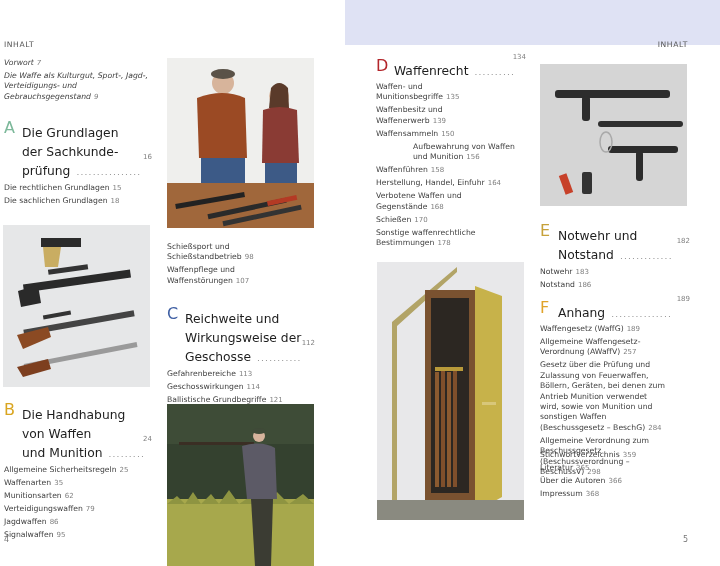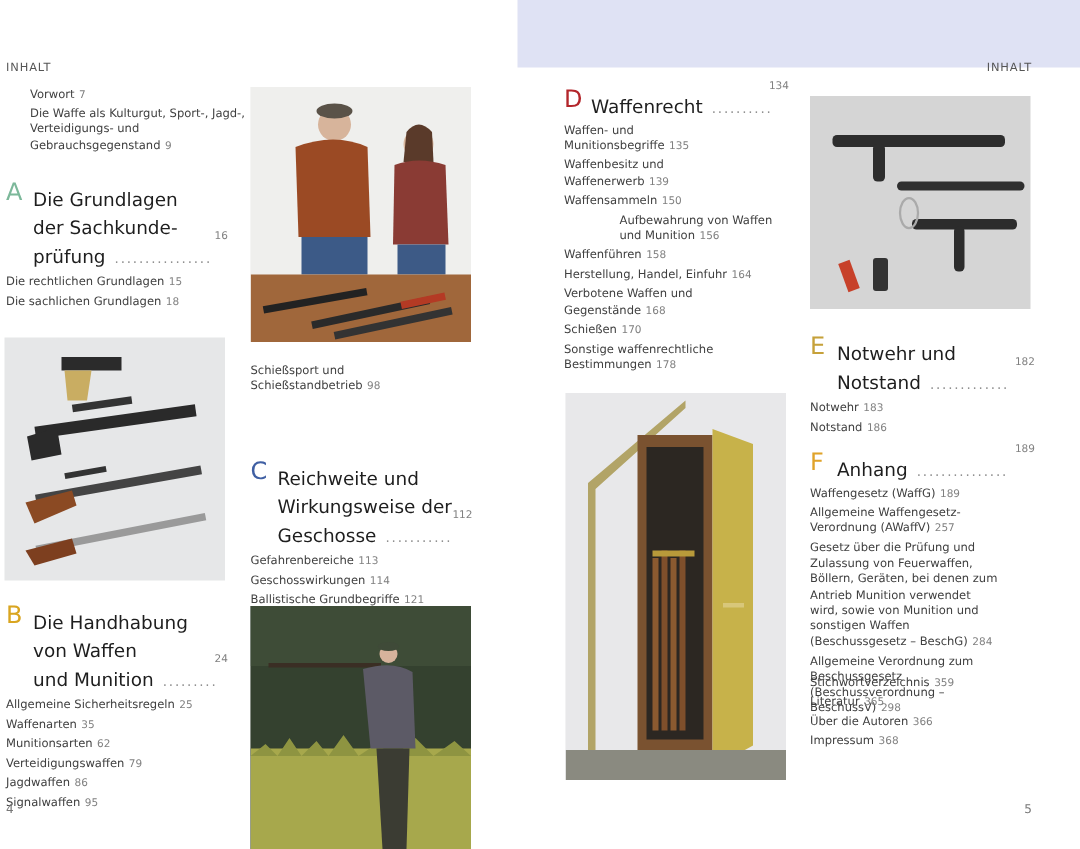--- a/index.html
+++ b/index.html
@@ -39,21 +39,21 @@
   .chapter .cpg { font-size: 7px; color: #808080; position: absolute; right: 0; bottom: 18px; }
 
   .photo { position: absolute; overflow: hidden; }
 </style>
 </head>
 <body>
 
 <div class="page page-left">
   <div class="running-head left">INHALT</div>
 
-  <div class="block" style="left:20px; top:58px; width:150px;">
+  <div class="block" style="left:4px; top:58px; width:150px;font-style:italic;">
     <div class="entry"><span>Vorwort</span><span class="pg">7</span></div>
     <div class="entry"><span>Die Waffe als Kulturgut, Sport-, Jagd-, Verteidigungs- und Gebrauchsgegenstand</span><span class="pg">9</span></div>
   </div>
 
   <div class="block" style="left:4px; top:122px; width:148px;">
     <div class="chapter">
       <span class="letter" style="color:#7cb89a;">A</span>
       <span class="ctitle">Die Grundlagen<br>der Sachkunde-<br>prüfung</span><span class="dots">................</span>
       <span class="cpg">16</span>
     </div>
@@ -106,20 +106,21 @@
       <rect x="0" y="125" width="147" height="45" fill="#a0673b"></rect>
       <rect x="8" y="140" width="70" height="5" fill="#222" transform="rotate(-10 43 142)"></rect>
       <rect x="40" y="148" width="80" height="5" fill="#2a2a2a" transform="rotate(-12 80 150)"></rect>
       <rect x="55" y="155" width="80" height="5" fill="#333" transform="rotate(-12 95 157)"></rect>
       <rect x="100" y="140" width="30" height="5" fill="#b43a24" transform="rotate(-12 115 142)"></rect>
     </svg>
   </div>
 
   <div class="block" style="left:167px; top:242px; width:150px;">
     <div class="entry" style="width:125px;"><span>Schießsport und Schießstandbetrieb</span><span class="pg">98</span></div>
+    <div class="entry" style="width:110px;"><span>Waffenpflege und Waffenstörungen</span><span class="pg">107</span></div>
   </div>
 
   <div class="block" style="left:167px; top:308px; width:148px;">
     <div class="chapter">
       <span class="letter" style="color:#3f5fa3;">C</span>
       <span class="ctitle">Reichweite und<br>Wirkungsweise der<br>Geschosse</span><span class="dots">...........</span>
       <span class="cpg">112</span>
     </div>
     <div class="entry"><span>Gefahrenbereiche</span><span class="pg">113</span></div>
     <div class="entry"><span>Geschosswirkungen</span><span class="pg">114</span></div>

